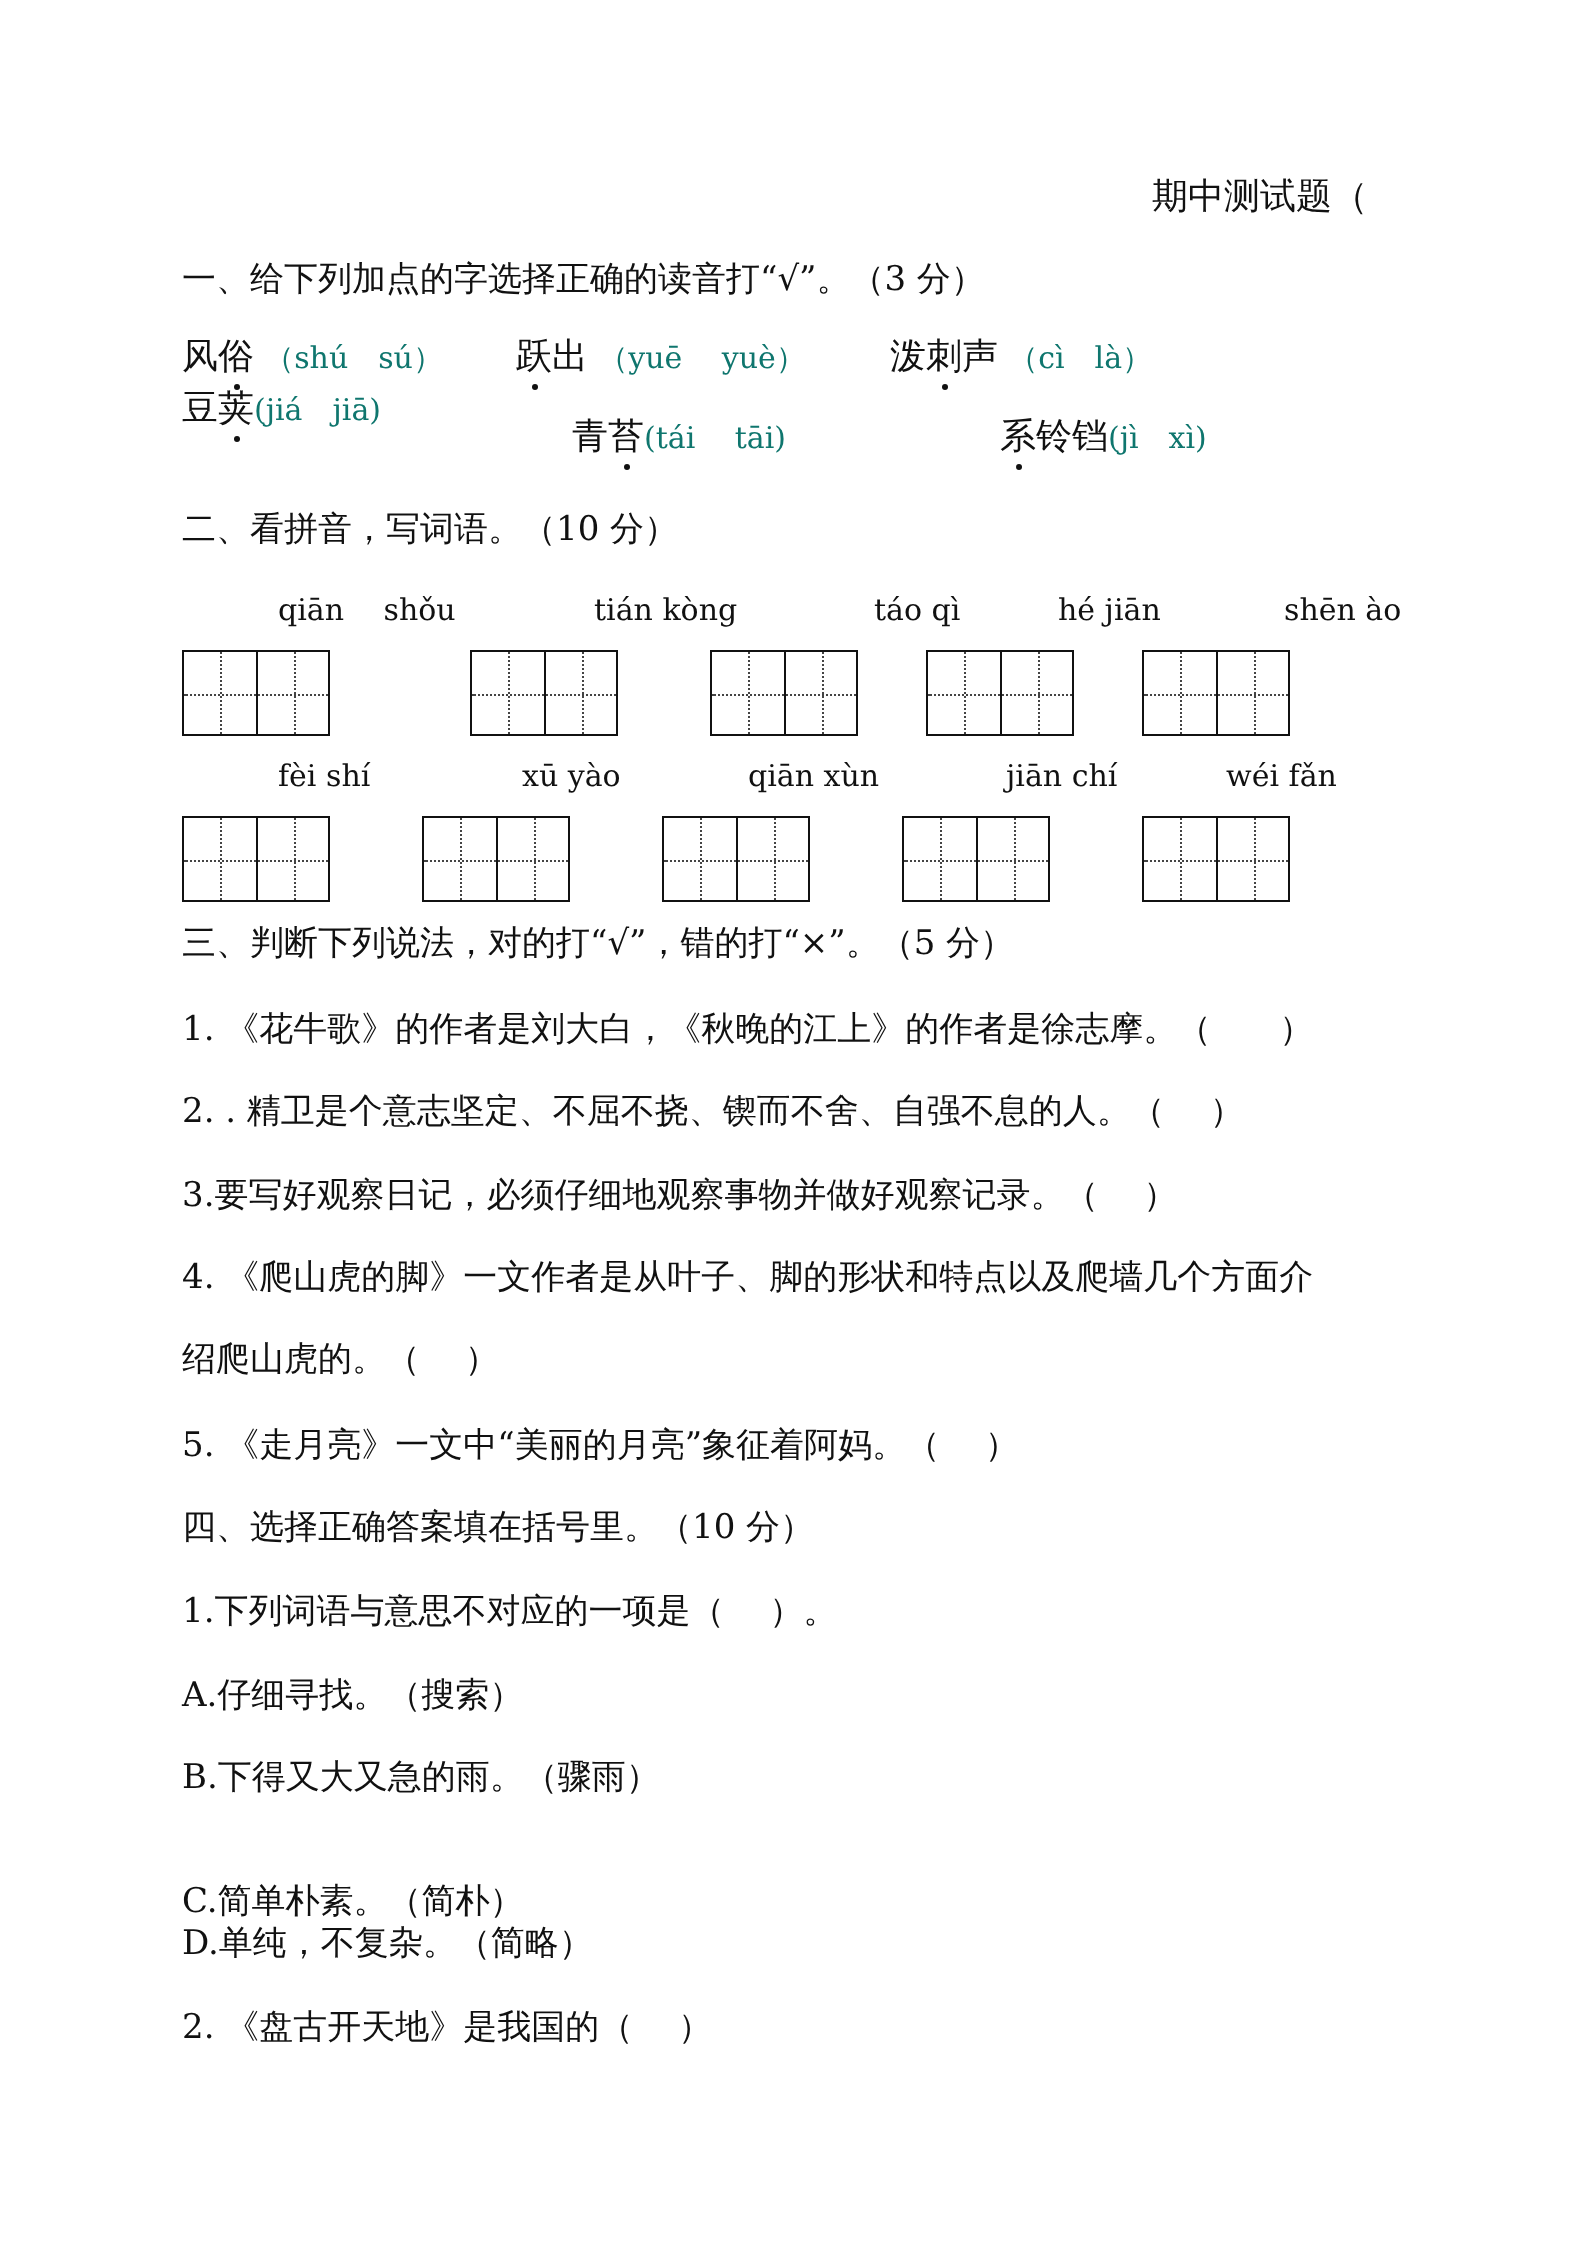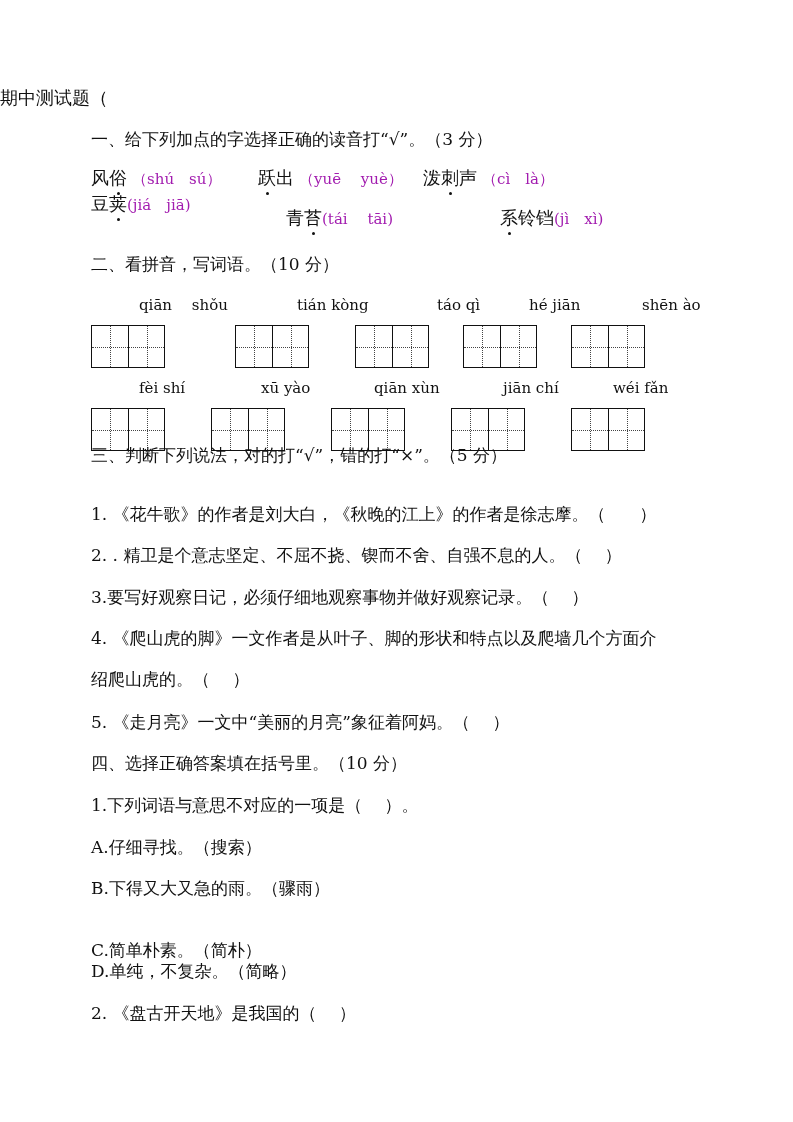--- a/index.html
+++ b/index.html
@@ -1,22 +1,22 @@
 <!DOCTYPE html>
 <html><head>
 <meta charset="utf-8">
 <style>
   html, body { margin: 0; padding: 0; background: #ffffff; }
   body { width: 793px; height: 1122px; position: relative; overflow: hidden;
          font-family: "DejaVu Serif", "Liberation Serif", serif; color: #111; }
   .abs { position: absolute; white-space: nowrap; }
-  .title { left: 0; width: 684px; top: 86px; text-align: left; font-size: 18px; }
+  .title { left: 0; width: 684px; top: 86px; text-align: right; font-size: 18px; }
   .h { font-size: 17px; left: 91px; }
   .line { font-size: 17px; left: 91px; }
-  .py { font-family: "DejaVu Serif", "Liberation Serif", serif; font-size: 15px; color: #a21caf; }
+  .py { font-family: "DejaVu Serif", "Liberation Serif", serif; font-size: 15px; color: #0f766e; }
   .word { font-size: 18px; }
   .dot { position: relative; display: inline-block; }
   .dot::after { content: ""; position: absolute; left: 50%; bottom: -5px; width: 3px; height: 3px;
                 margin-left: -1.5px; background: #111; border-radius: 50%; }
   .grid { position: absolute; width: 72px; height: 41px; border: 1px solid #111; box-sizing: content-box; display: flex; }
   .cell { width: 36px; height: 41px; position: relative; box-sizing: border-box; }
   .cell + .cell { border-left: 1px solid #111; }
   .cell::before { content: ""; position: absolute; left: 50%; top: 0; bottom: 0; border-left: 1px dotted #444; }
   .cell::after { content: ""; position: absolute; top: 50%; left: 0; right: 0; border-top: 1px dotted #444; }
   .pinyin-label { font-size: 15px; margin-left: 48px; }
@@ -29,21 +29,21 @@
 <div class="abs h" style="top:128px;">一、给下列加点的字选择正确的读音打“√”。（3 分）</div>
 
 <div class="abs" style="left:91px; top:166px;">
   <span class="word"><span>风</span><span class="dot">俗</span><span></span></span>
   <span class="py">（shú　sú）</span>
 </div>
 <div class="abs" style="left:258px; top:166px;">
   <span class="word"><span></span><span class="dot">跃</span><span>出</span></span>
   <span class="py">（yuē　 yuè）</span>
 </div>
-<div class="abs" style="left:423px; top:166px;">
+<div class="abs" style="left:445px; top:166px;">
   <span class="word"><span>泼</span><span class="dot">刺</span><span>声</span></span>
   <span class="py">（cì　là）</span>
 </div>
 
 <div class="abs" style="left:91px; top:192px;">
   <span class="word"><span>豆</span><span class="dot">荚</span><span></span></span><span class="py">(jiá　jiā)</span>
 </div>
 <div class="abs" style="left:286px; top:206px;">
   <span class="word"><span>青</span><span class="dot">苔</span><span></span></span><span class="py">(tái　 tāi)</span>
 </div>
@@ -100,21 +100,21 @@
   </div>
 <div class="grid" style="left:451px; top:408px;">
     <div class="cell"></div>
     <div class="cell"></div>
   </div>
 <div class="grid" style="left:571px; top:408px;">
     <div class="cell"></div>
     <div class="cell"></div>
   </div>
 
-<div class="abs h" style="top:444px;">三、判断下列说法，对的打“√”，错的打“×”。（5 分）</div>
+<div class="abs h" style="top:460px;">三、判断下列说法，对的打“√”，错的打“×”。（5 分）</div>
 <div class="abs line" style="top:503px;">1. 《花牛歌》的作者是刘大白，《秋晚的江上》的作者是徐志摩。（　　）</div>
 <div class="abs line" style="top:544px;">2. . 精卫是个意志坚定、不屈不挠、锲而不舍、自强不息的人。（　 ）</div>
 <div class="abs line" style="top:586px;">3.要写好观察日记，必须仔细地观察事物并做好观察记录。（　 ）</div>
 <div class="abs line" style="top:627px;">4. 《爬山虎的脚》一文作者是从叶子、脚的形状和特点以及爬墙几个方面介</div>
 <div class="abs line" style="top:668px;">绍爬山虎的。（　 ）</div>
 <div class="abs line" style="top:711px;">5. 《走月亮》一文中“美丽的月亮”象征着阿妈。（　 ）</div>
 
 <div class="abs h" style="top:752px;">四、选择正确答案填在括号里。（10 分）</div>
 <div class="abs line" style="top:794px;">1.下列词语与意思不对应的一项是（　 ）。</div>
 <div class="abs line" style="top:836px;text-align:center;">A.仔细寻找。（搜索）</div>

